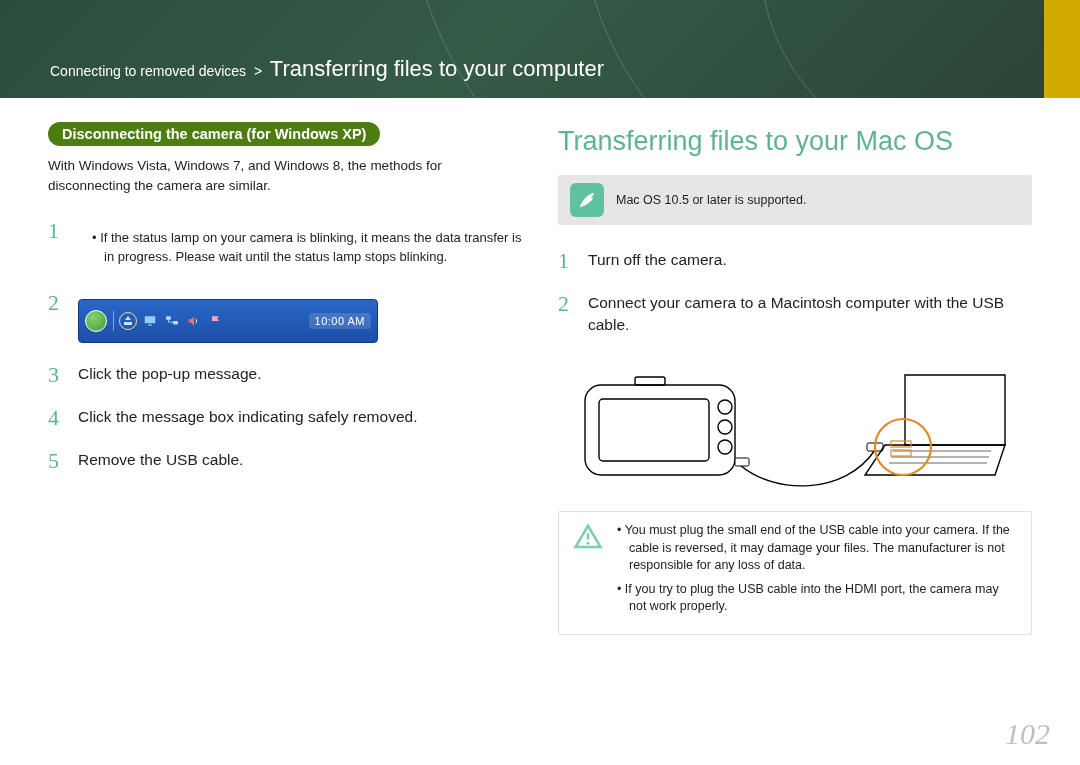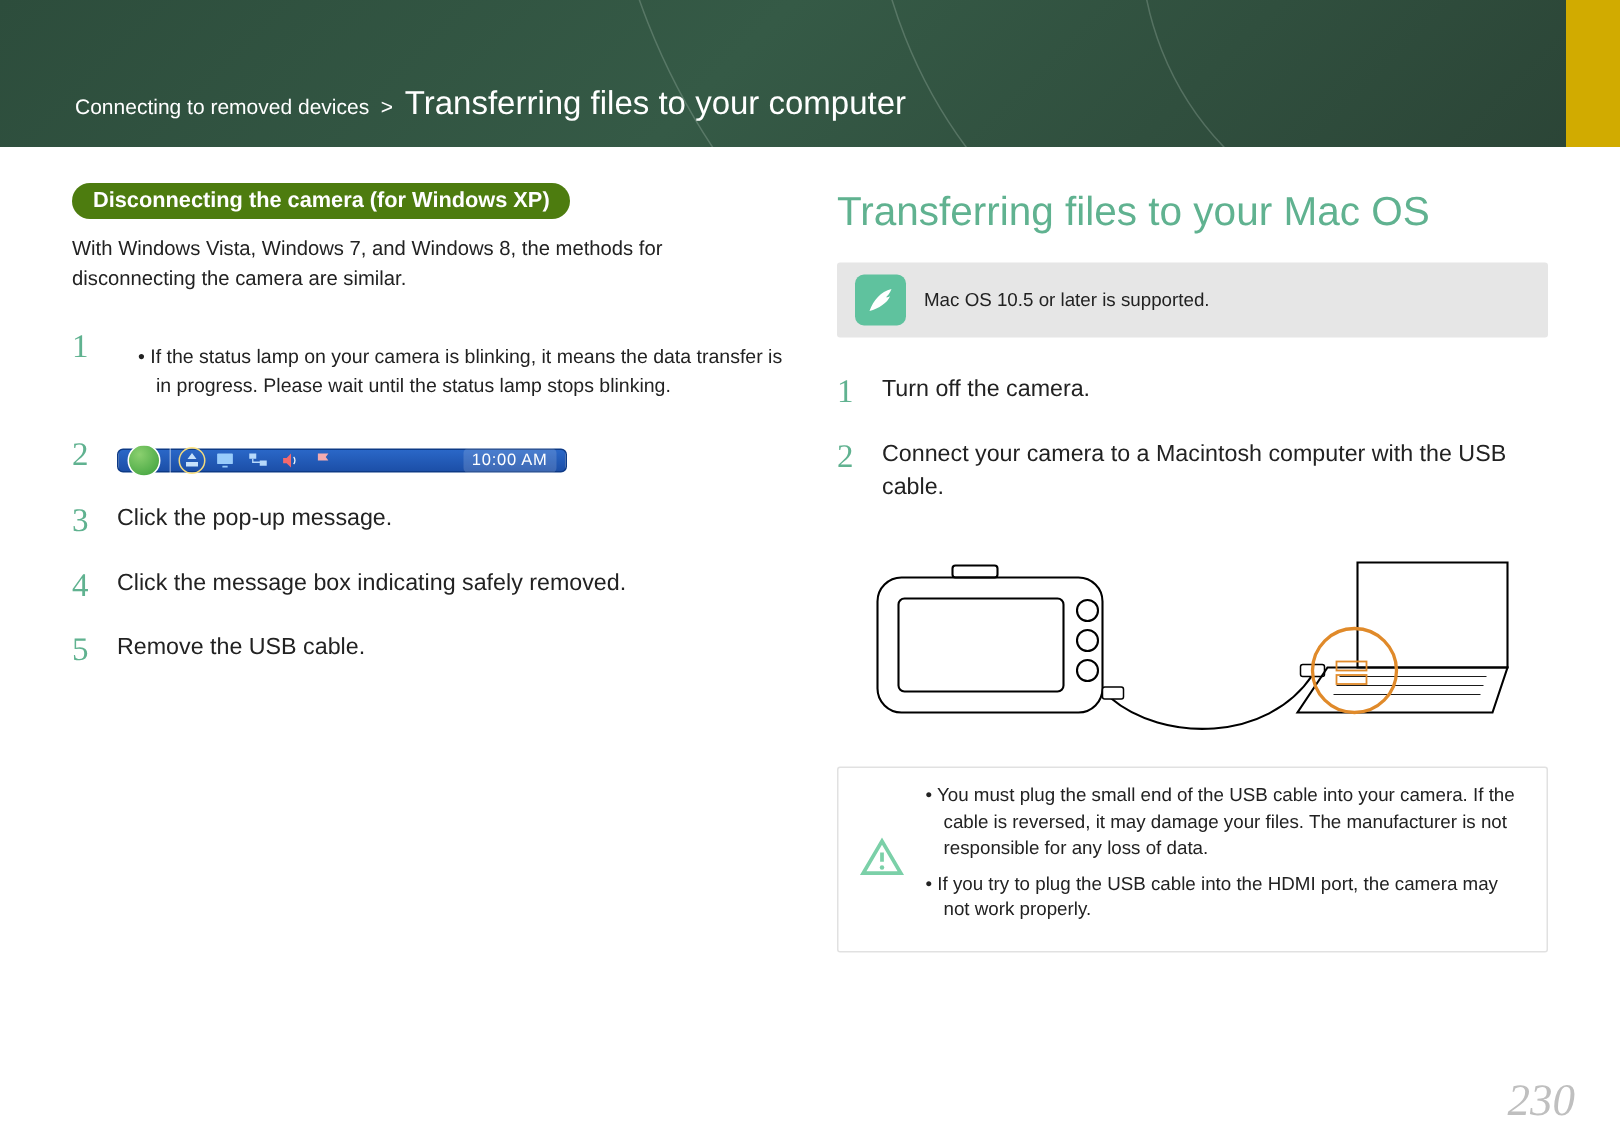--- a/index.html
+++ b/index.html
@@ -105,21 +105,21 @@
     background: #3a82c4;
     border-radius: 2px;
     vertical-align: -4px;
     margin: 0 1px;
   }
   .inline-icon svg { width: 14px; height: 14px; }
   
   .taskbar {
     margin: 8px 0 0 0;
     width: 300px;
-    height: 16px;
+    height: 44px;
     background: linear-gradient(#2a67c7, #1c4fa8);
     border: 1px solid #0d3a86;
     border-radius: 4px;
     display: flex;
     align-items: center;
     padding: 0 6px;
     gap: 6px;
     color: #fff;
     font-size: 12px;
   }
@@ -174,21 +174,20 @@
   .note .ntxt { font-size: 12.5px; }
   .warn {
     border: 1px solid #e1e1e1;
     border-radius: 2px;
     display: flex;
     gap: 14px;
     padding: 10px 14px 12px 14px;
     margin-top: 16px;
     font-size: 12.5px;
     line-height: 1.4;
-    align-items: center;
   }
   .warn .wbadge {
     flex: 0 0 30px;
     width: 30px; height: 30px;
     display: flex;
     align-items: center;
     justify-content: center;
   }
   .warn ul { list-style: none; }
   .warn li { text-indent: -12px; padding-left: 12px; margin-bottom: 6px; }
@@ -360,13 +359,13 @@
         </svg>
       </span>
       <ul>
         <li>You must plug the small end of the USB cable into your camera. If the cable is reversed, it may damage your files. The manufacturer is not responsible for any loss of data.</li>
         <li>If you try to plug the USB cable into the HDMI port, the camera may not work properly.</li>
       </ul>
     </div>
   </div>
 </div>
 
-<div class="pageno">230</div>
+<div class="pageno">102</div>
 
 </body></html>

